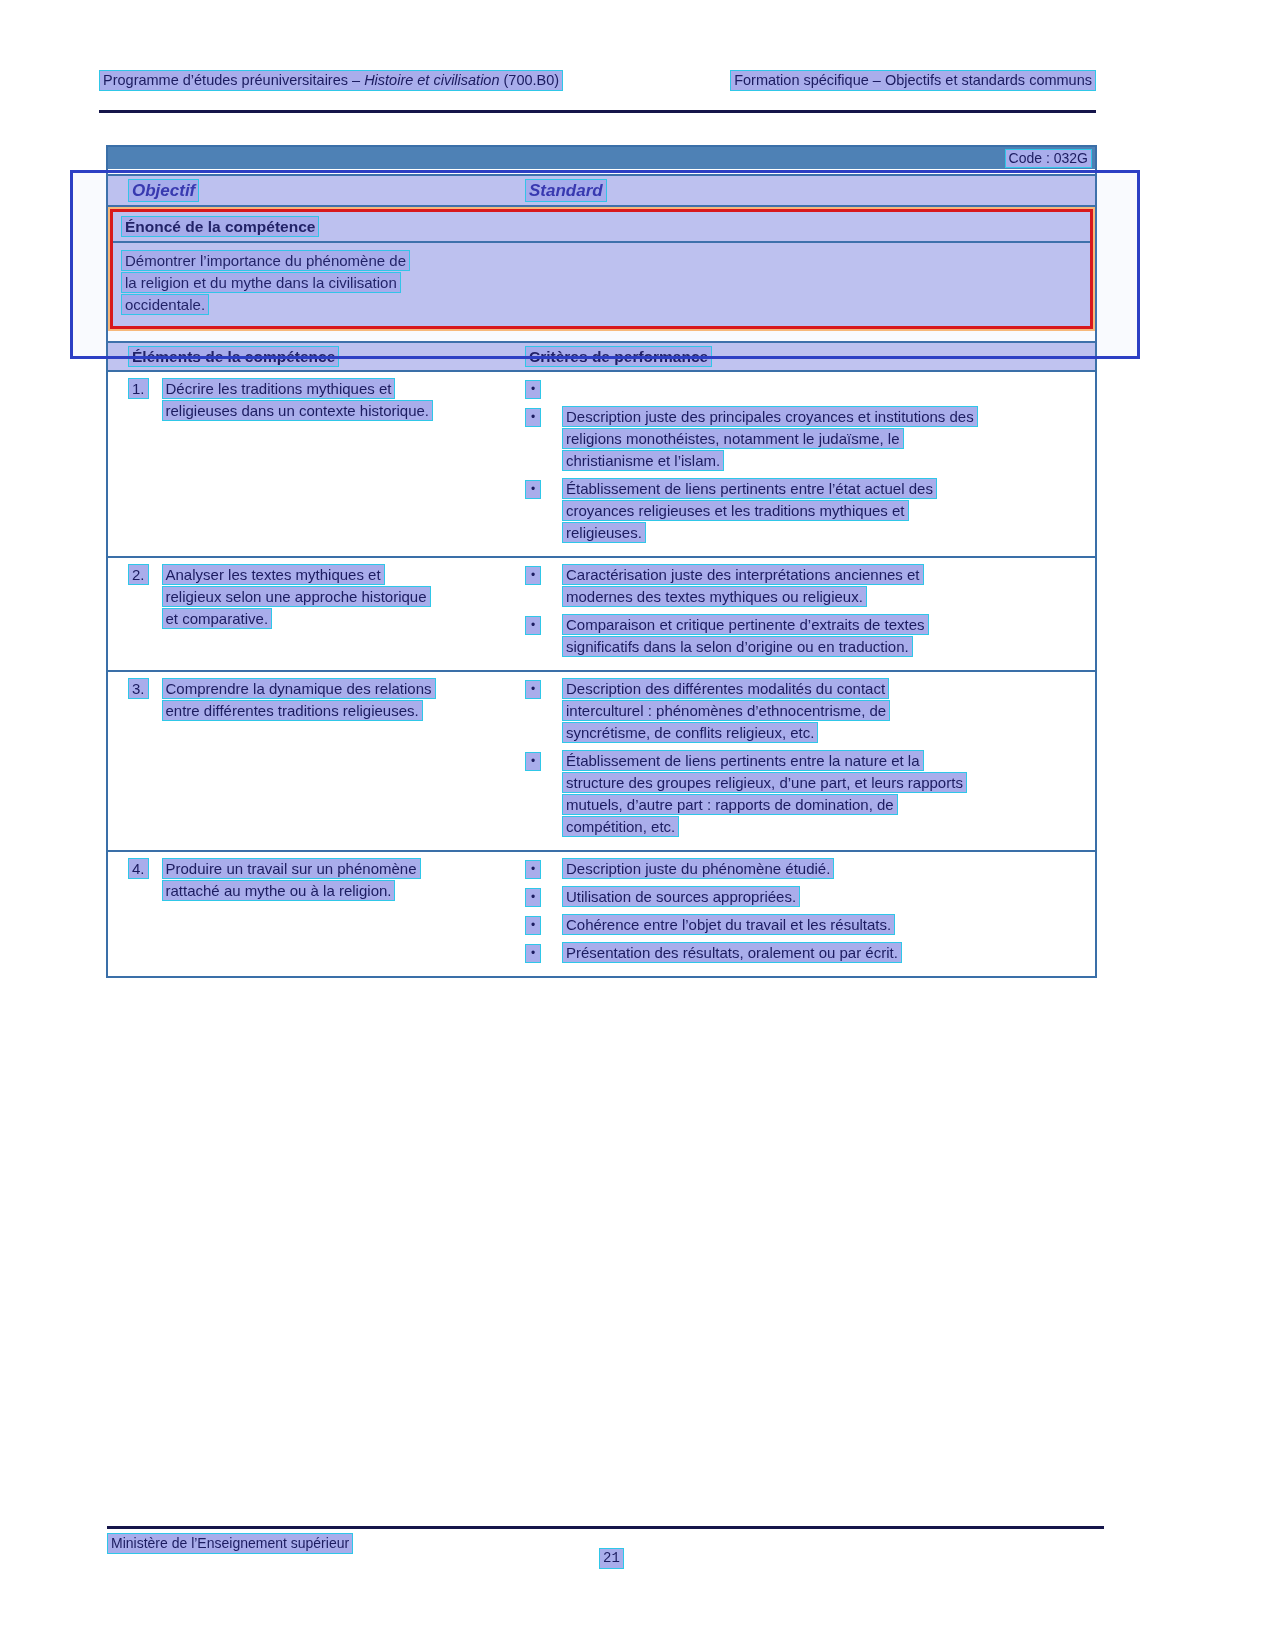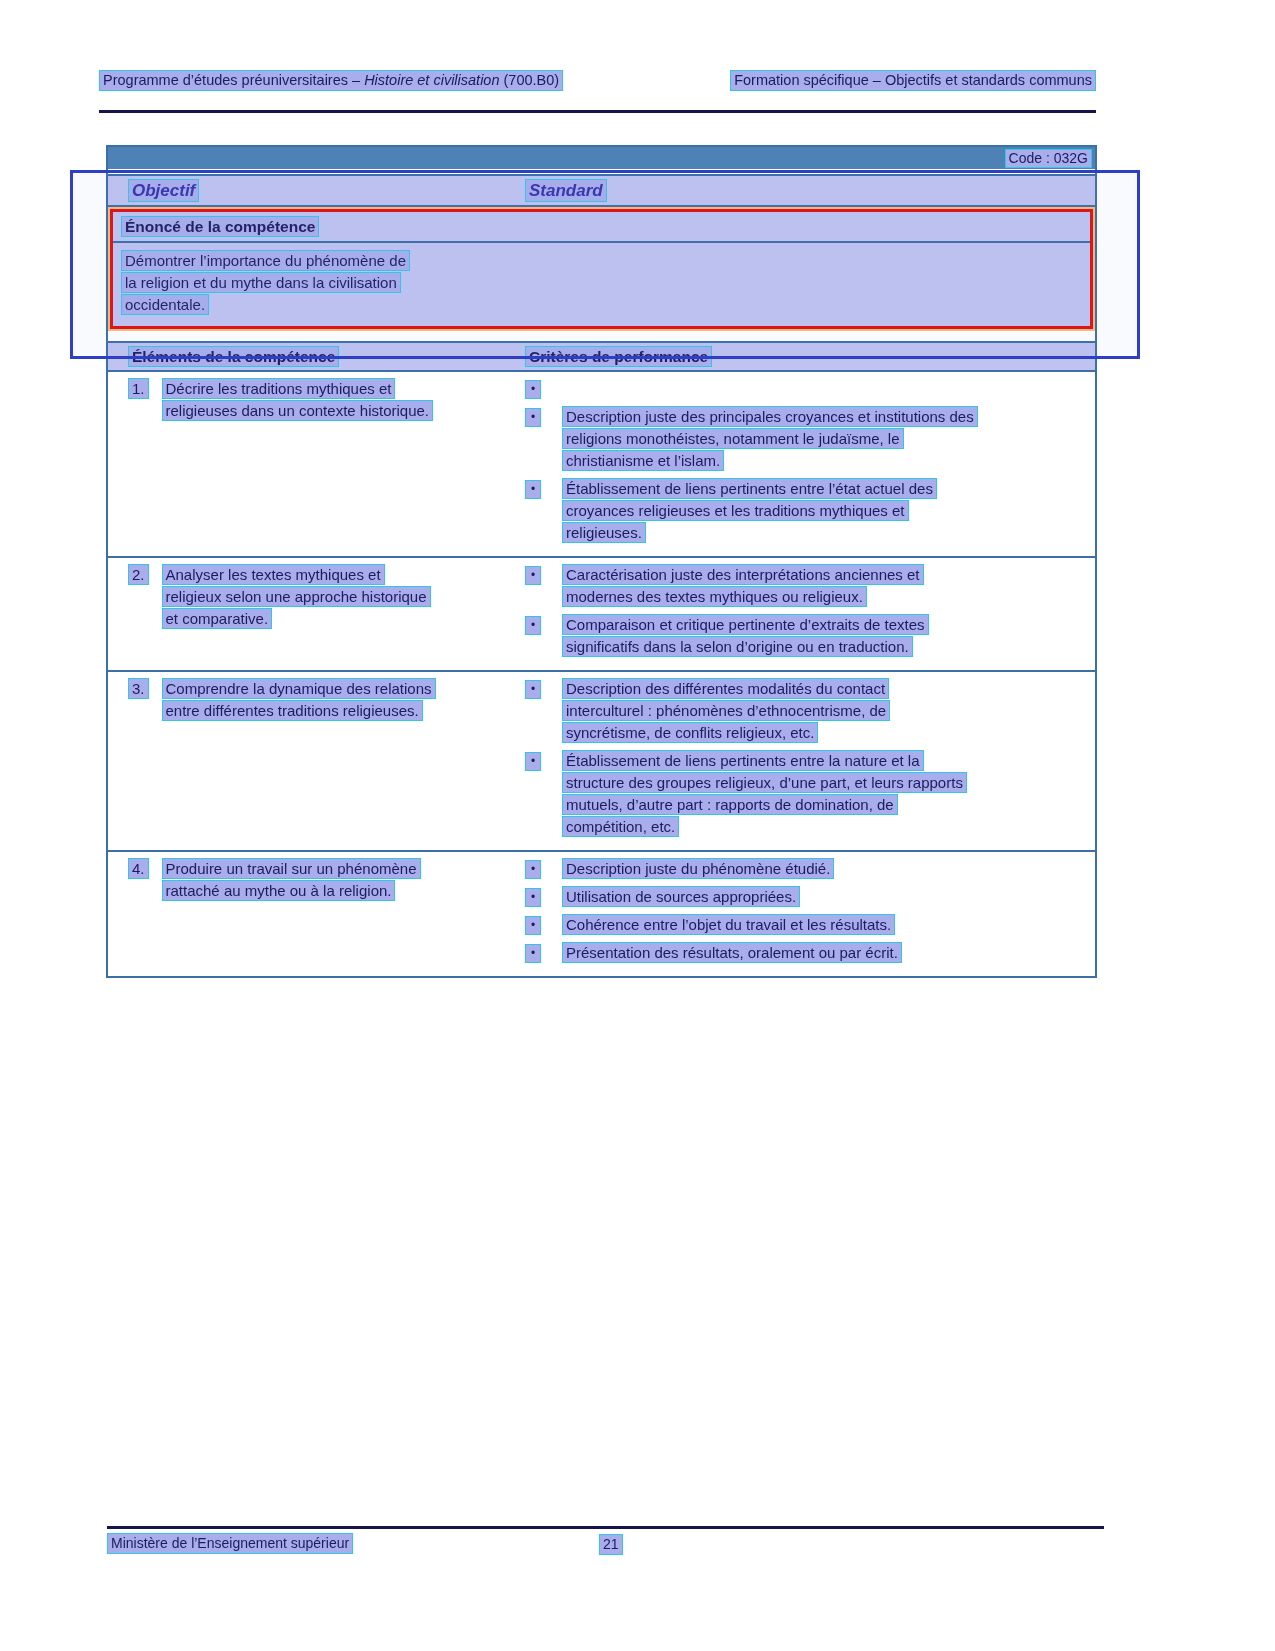--- a/index.html
+++ b/index.html
@@ -85,21 +85,21 @@
     border:3px solid var(--annotation-blue);
     background:rgba(140,150,235,0.05);
     pointer-events:none;
   }
   
   .page-footer{
     position:absolute;left:107px;top:1526px;width:997px;
     border-top:3px solid var(--rule-dark);padding-top:4px;
   }
   .page-footer .hl{font-size:14px;}
-  .page-num{position:absolute;left:492px;top:5px;}
+  .page-num{position:absolute;left:492px;top:19px;font-family:Liberation Mono, monospace;}
 </style>
 </head>
 <body>
 
 <div class="page">
 
   <div class="page-header">
     <div>
       <span class="hl"><span>Programme d’études préuniversitaires – </span><span class="it">Histoire et civilisation</span><span> (700.B0)</span></span>
     </div>

